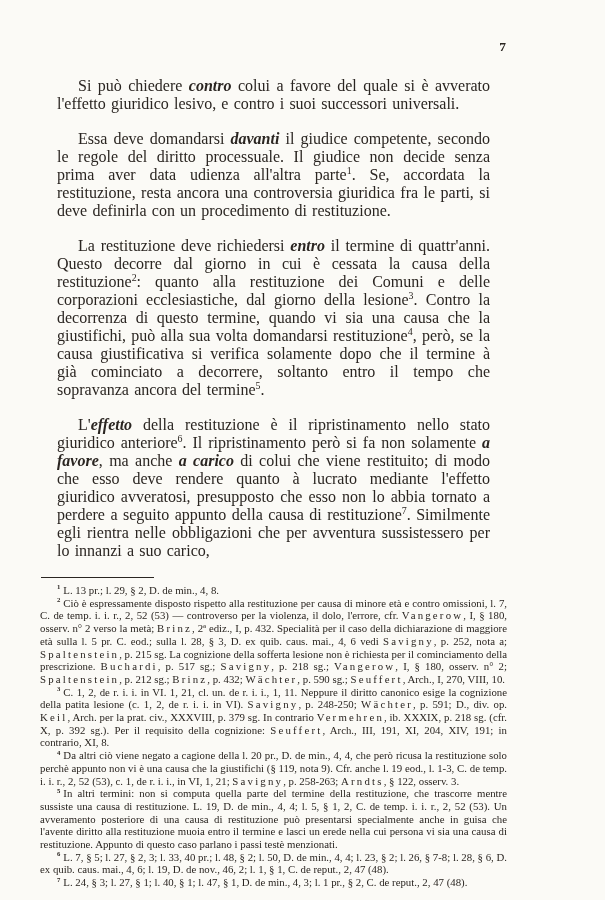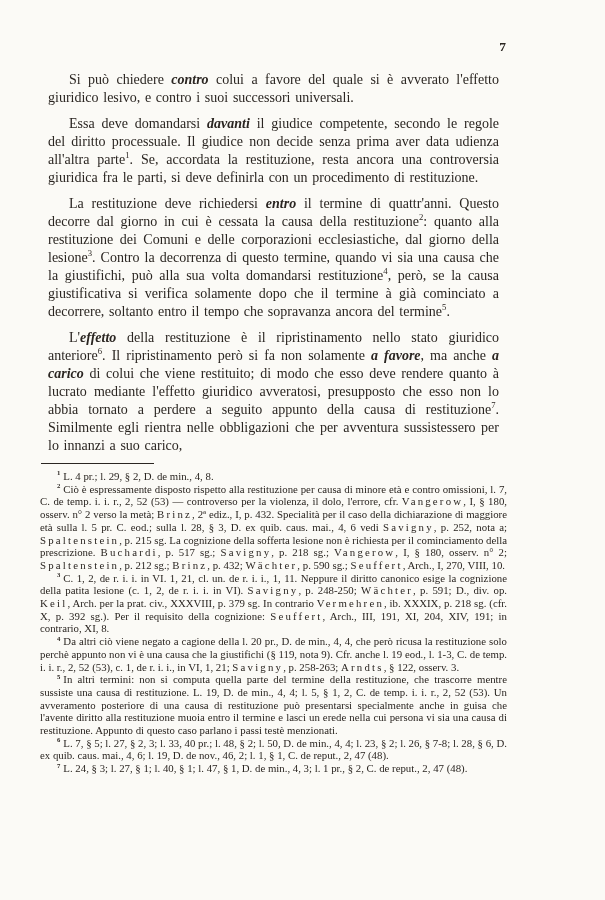--- a/index.html
+++ b/index.html
@@ -25,25 +25,25 @@
     letter-spacing: 1.6px;
     word-spacing: 5px;
     white-space: nowrap;
   }
   .page-number {
     position: absolute; right: 0; top: -3px;
     font-size: 13.5px; font-weight: bold; letter-spacing: 1px;
   }
 
   .para {
-    font-size: 14px;
+    font-size: 16px;
     line-height: 18px;
     text-align: justify;
     text-indent: 21px;
-    margin: 8px;
+    margin: 17px;
     word-spacing: 1.2px;
   }
   .para .seg-i { font-style: italic; font-weight: bold; }
 
   .seg-sup { font-size: 62%; vertical-align: super; line-height: 0; }
   .seg-sp  { letter-spacing: 2.2px; margin-top: 36px; }
 
   .fn-sep {
     width: 113px;
     border: 0;
@@ -73,21 +73,21 @@
     <div class="body-text">
       <p class="para"><span>Si può chiedere </span><span class="seg-i">contro</span><span> colui a favore del quale si è avverato l'effetto giuridico lesivo, e contro i suoi successori universali.</span></p>
       <p class="para"><span>Essa deve domandarsi </span><span class="seg-i">davanti</span><span> il giudice competente, secondo le regole del diritto processuale. Il giudice non decide senza prima aver data udienza all'altra parte</span><span class="seg-sup">1</span><span>. Se, accordata la restituzione, resta ancora una controversia giuridica fra le parti, si deve definirla con un procedimento di restituzione.</span></p>
       <p class="para"><span>La restituzione deve richiedersi </span><span class="seg-i">entro</span><span> il termine di quattr'anni. Questo decorre dal giorno in cui è cessata la causa della restituzione</span><span class="seg-sup">2</span><span>: quanto alla restituzione dei Comuni e delle corporazioni ecclesiastiche, dal giorno della lesione</span><span class="seg-sup">3</span><span>. Contro la decorrenza di questo termine, quando vi sia una causa che la giustifichi, può alla sua volta domandarsi restituzione</span><span class="seg-sup">4</span><span>, però, se la causa giustificativa si verifica solamente dopo che il termine à già cominciato a decorrere, soltanto entro il tempo che sopravanza ancora del termine</span><span class="seg-sup">5</span><span>.</span></p>
       <p class="para"><span>L'</span><span class="seg-i">effetto</span><span> della restituzione è il ripristinamento nello stato giuridico anteriore</span><span class="seg-sup">6</span><span>. Il ripristinamento però si fa non solamente </span><span class="seg-i">a favore</span><span>, ma anche </span><span class="seg-i">a carico</span><span> di colui che viene restituito; di modo che esso deve rendere quanto à lucrato mediante l'effetto giuridico avveratosi, presupposto che esso non lo abbia tornato a perdere a seguito appunto della causa di restituzione</span><span class="seg-sup">7</span><span>. Similmente egli rientra nelle obbligazioni che per avventura sussistessero per lo innanzi a suo carico,</span></p>
     </div>
 
     <hr class="fn-sep">
 
     <div class="footnotes">
-      <p class="footnote"><span class="fn-marker seg-sup">1</span><span><span>L. 4 pr.; l. 29, § 2, D. </span><span class="seg-i">de min.</span><span>, 4, 8.</span></span></p>
+      <p class="footnote"><span class="fn-marker seg-sup">1</span><span><span>L. 13 pr.; l. 29, § 2, D. </span><span class="seg-i">de min.</span><span>, 4, 8.</span></span></p>
       <p class="footnote"><span class="fn-marker seg-sup">2</span><span><span>Ciò è espressamente disposto rispetto alla restituzione per causa di minore età e contro omissioni, l. 7, C. </span><span class="seg-i">de temp. i. i. r.</span><span>, 2, 52 (53) — controverso per la violenza, il dolo, l'errore, cfr. </span><span class="seg-sp">Vangerow</span><span>, I, § 180, osserv. n° 2 verso la metà; </span><span class="seg-sp">Brinz</span><span>, 2ª ediz., I, p. 432. Specialità per il caso della dichiarazione di maggiore età sulla l. 5 pr. C. </span><span class="seg-i">eod.</span><span>; sulla l. 28, § 3, D. </span><span class="seg-i">ex quib. caus. mai.</span><span>, 4, 6 vedi </span><span class="seg-sp">Savigny</span><span>, p. 252, nota </span><span class="seg-i">a</span><span>; </span><span class="seg-sp">Spaltenstein</span><span>, p. 215 sg. La cognizione della sofferta lesione non è richiesta per il cominciamento della prescrizione. </span><span class="seg-sp">Buchardi</span><span>, p. 517 sg.; </span><span class="seg-sp">Savigny</span><span>, p. 218 sg.; </span><span class="seg-sp">Vangerow</span><span>, I, § 180, osserv. n° 2; </span><span class="seg-sp">Spaltenstein</span><span>, p. 212 sg.; </span><span class="seg-sp">Brinz</span><span>, p. 432; </span><span class="seg-sp">Wächter</span><span>, p. 590 sg.; </span><span class="seg-sp">Seuffert</span><span>, </span><span class="seg-i">Arch.</span><span>, I, 270, VIII, 10.</span></span></p>
       <p class="footnote"><span class="fn-marker seg-sup">3</span><span><span>C. 1, 2, </span><span class="seg-i">de r. i. i.</span><span> in VI. 1, 21, cl. un. </span><span class="seg-i">de r. i. i.</span><span>, 1, 11. Neppure il diritto canonico esige la cognizione della patita lesione (c. 1, 2, </span><span class="seg-i">de r. i. i.</span><span> in VI). </span><span class="seg-sp">Savigny</span><span>, p. 248-250; </span><span class="seg-sp">Wächter</span><span>, p. 591; D., div. op. </span><span class="seg-sp">Keil</span><span>, </span><span class="seg-i">Arch. per la prat. civ.</span><span>, XXXVIII, p. 379 sg. In contrario </span><span class="seg-sp">Vermehren</span><span>, ib. XXXIX, p. 218 sg. (cfr. X, p. 392 sg.). Per il requisito della cognizione: </span><span class="seg-sp">Seuffert</span><span>, </span><span class="seg-i">Arch.</span><span>, III, 191, XI, 204, XIV, 191; in contrario, XI, 8.</span></span></p>
       <p class="footnote"><span class="fn-marker seg-sup">4</span><span><span>Da altri ciò viene negato a cagione della l. 20 pr., D. </span><span class="seg-i">de min.</span><span>, 4, 4, che però ricusa la restituzione solo perchè appunto non vi è una causa che la giustifichi (§ 119, nota 9). Cfr. anche l. 19 </span><span class="seg-i">eod.</span><span>, l. 1-3, C. </span><span class="seg-i">de temp. i. i. r.</span><span>, 2, 52 (53), c. 1, </span><span class="seg-i">de r. i. i.</span><span>, in VI, 1, 21; </span><span class="seg-sp">Savigny</span><span>, p. 258-263; </span><span class="seg-sp">Arndts</span><span>, § 122, osserv. 3.</span></span></p>
       <p class="footnote"><span class="fn-marker seg-sup">5</span><span><span>In altri termini: non si computa quella parte del termine della restituzione, che trascorre mentre sussiste una causa di restituzione. L. 19, D. </span><span class="seg-i">de min.</span><span>, 4, 4; l. 5, § 1, 2, C. </span><span class="seg-i">de temp. i. i. r.</span><span>, 2, 52 (53). Un avveramento posteriore di una causa di restituzione può presentarsi specialmente anche in guisa che l'avente diritto alla restituzione muoia entro il termine e lasci un erede nella cui persona vi sia una causa di restituzione. Appunto di questo caso parlano i passi testè menzionati.</span></span></p>
       <p class="footnote"><span class="fn-marker seg-sup">6</span><span><span>L. 7, § 5; l. 27, § 2, 3; l. 33, 40 pr.; l. 48, § 2; l. 50, D. </span><span class="seg-i">de min.</span><span>, 4, 4; l. 23, § 2; l. 26, § 7-8; l. 28, § 6, D. </span><span class="seg-i">ex quib. caus. mai.</span><span>, 4, 6; l. 19, D. </span><span class="seg-i">de nov.</span><span>, 46, 2; l. 1, § 1, C. </span><span class="seg-i">de reput.</span><span>, 2, 47 (48).</span></span></p>
       <p class="footnote"><span class="fn-marker seg-sup">7</span><span><span>L. 24, § 3; l. 27, § 1; l. 40, § 1; l. 47, § 1, D. </span><span class="seg-i">de min.</span><span>, 4, 3; l. 1 pr., § 2, C. </span><span class="seg-i">de reput.</span><span>, 2, 47 (48).</span></span></p>
     </div>
 
   </div>
 </div>

